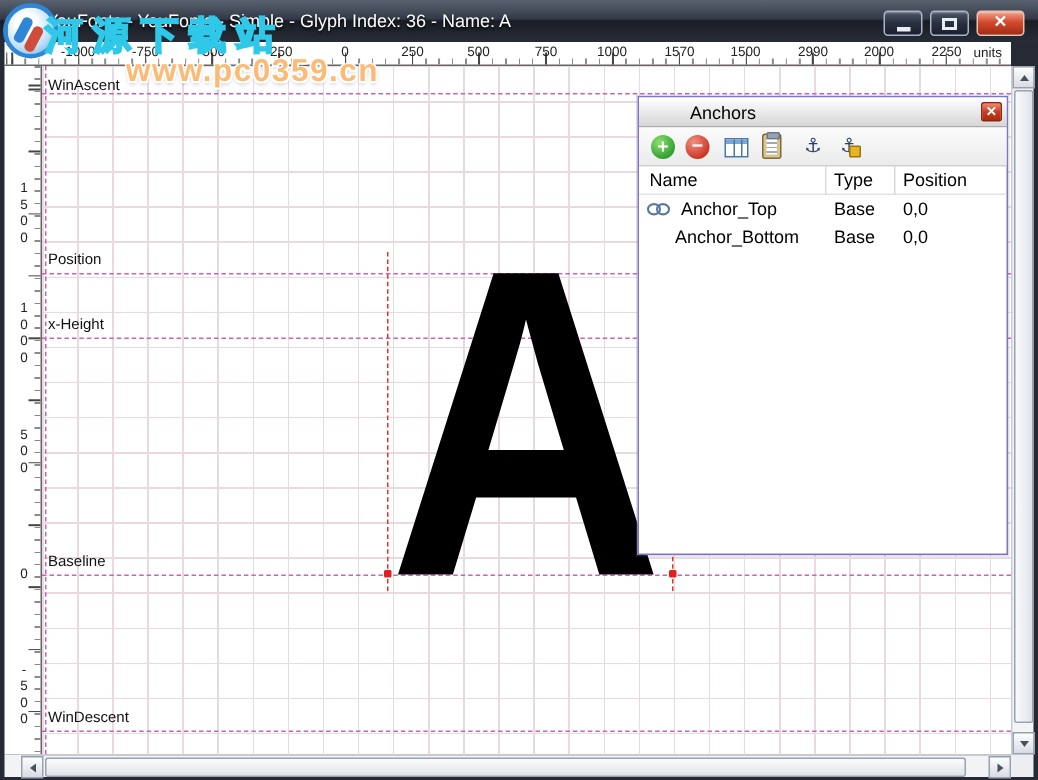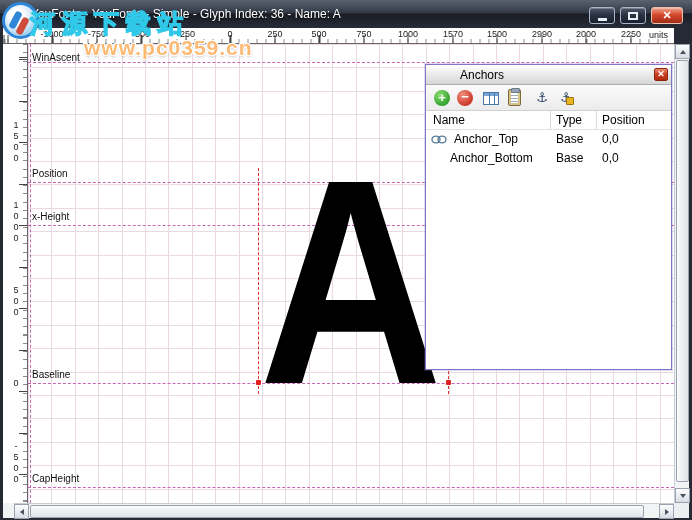--- a/index.html
+++ b/index.html
@@ -195,21 +195,21 @@
 
     <div class="metric-line" style="top:18px"></div>
     <span class="metric-label" style="top:8px">WinAscent</span>
     <div class="metric-line" style="top:138px"></div>
     <span class="metric-label" style="top:124px">Position</span>
     <div class="metric-line" style="top:181px"></div>
     <span class="metric-label" style="top:167px">x-Height</span>
     <div class="metric-line" style="top:339px"></div>
     <span class="metric-label" style="top:325px">Baseline</span>
     <div class="metric-line" style="top:443px"></div>
-    <span class="metric-label" style="top:429px">CapHeight</span>
+    <span class="metric-label" style="top:429px">WinDescent</span>
 
     <div class="sb-line" style="left:230px"></div>
     <div class="sb-line" style="left:420px"></div>
 
     <div class="glyph-a">A</div>
 
     <div class="ctrl-dot" style="left:228px;top:336px"></div>
     <div class="ctrl-dot" style="left:418px;top:336px"></div>
   </div>
 

